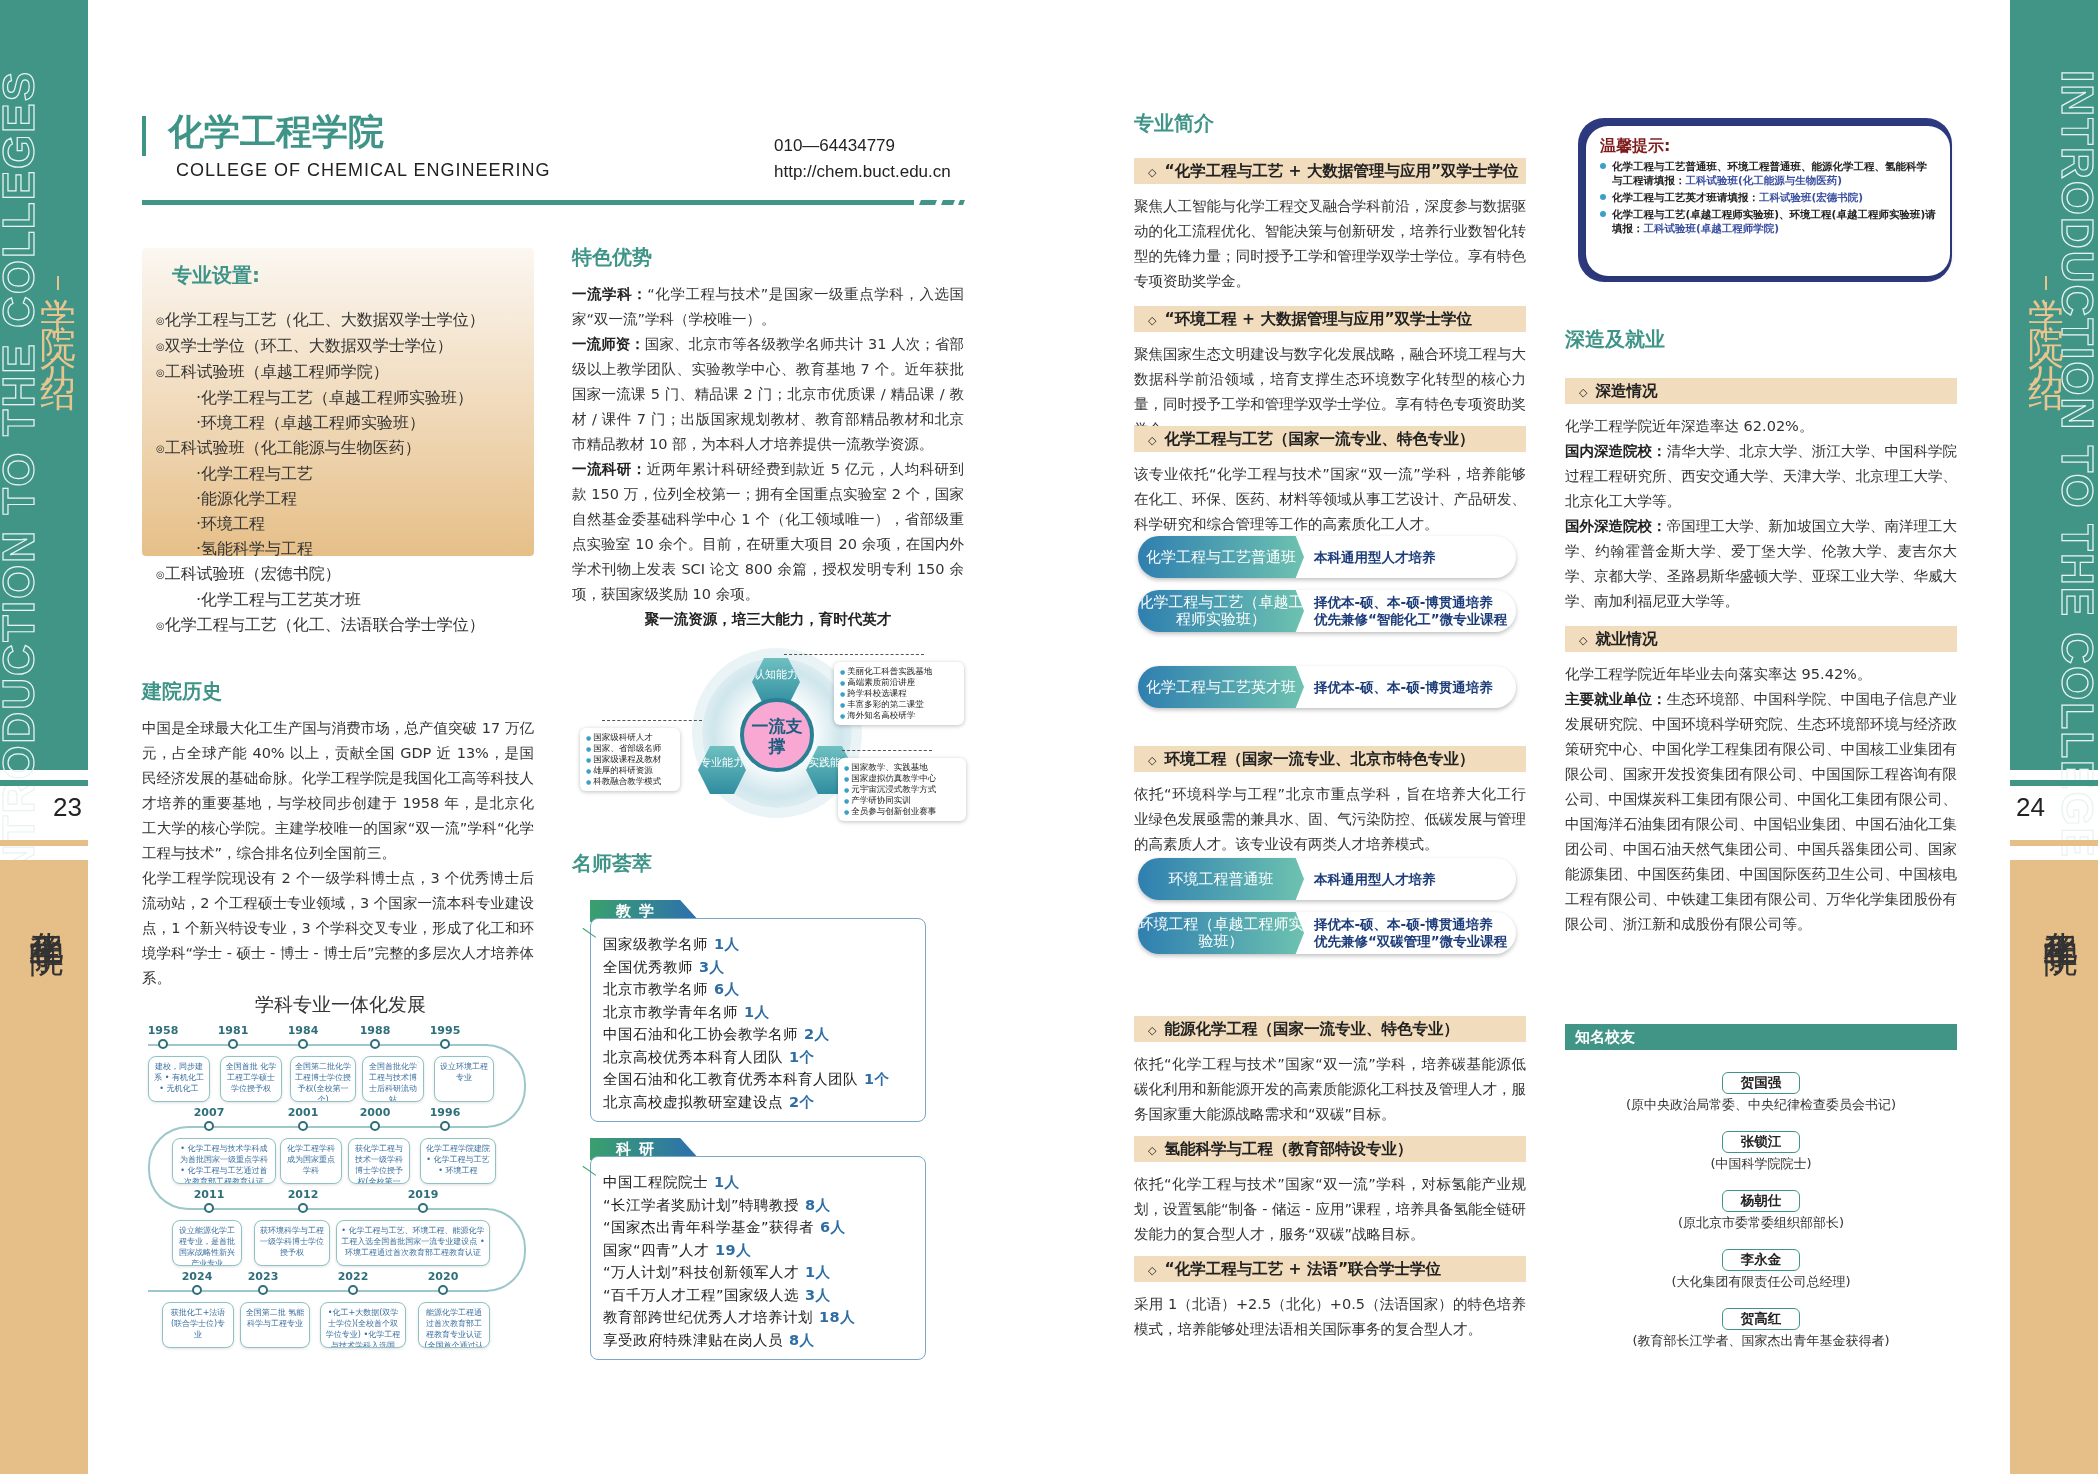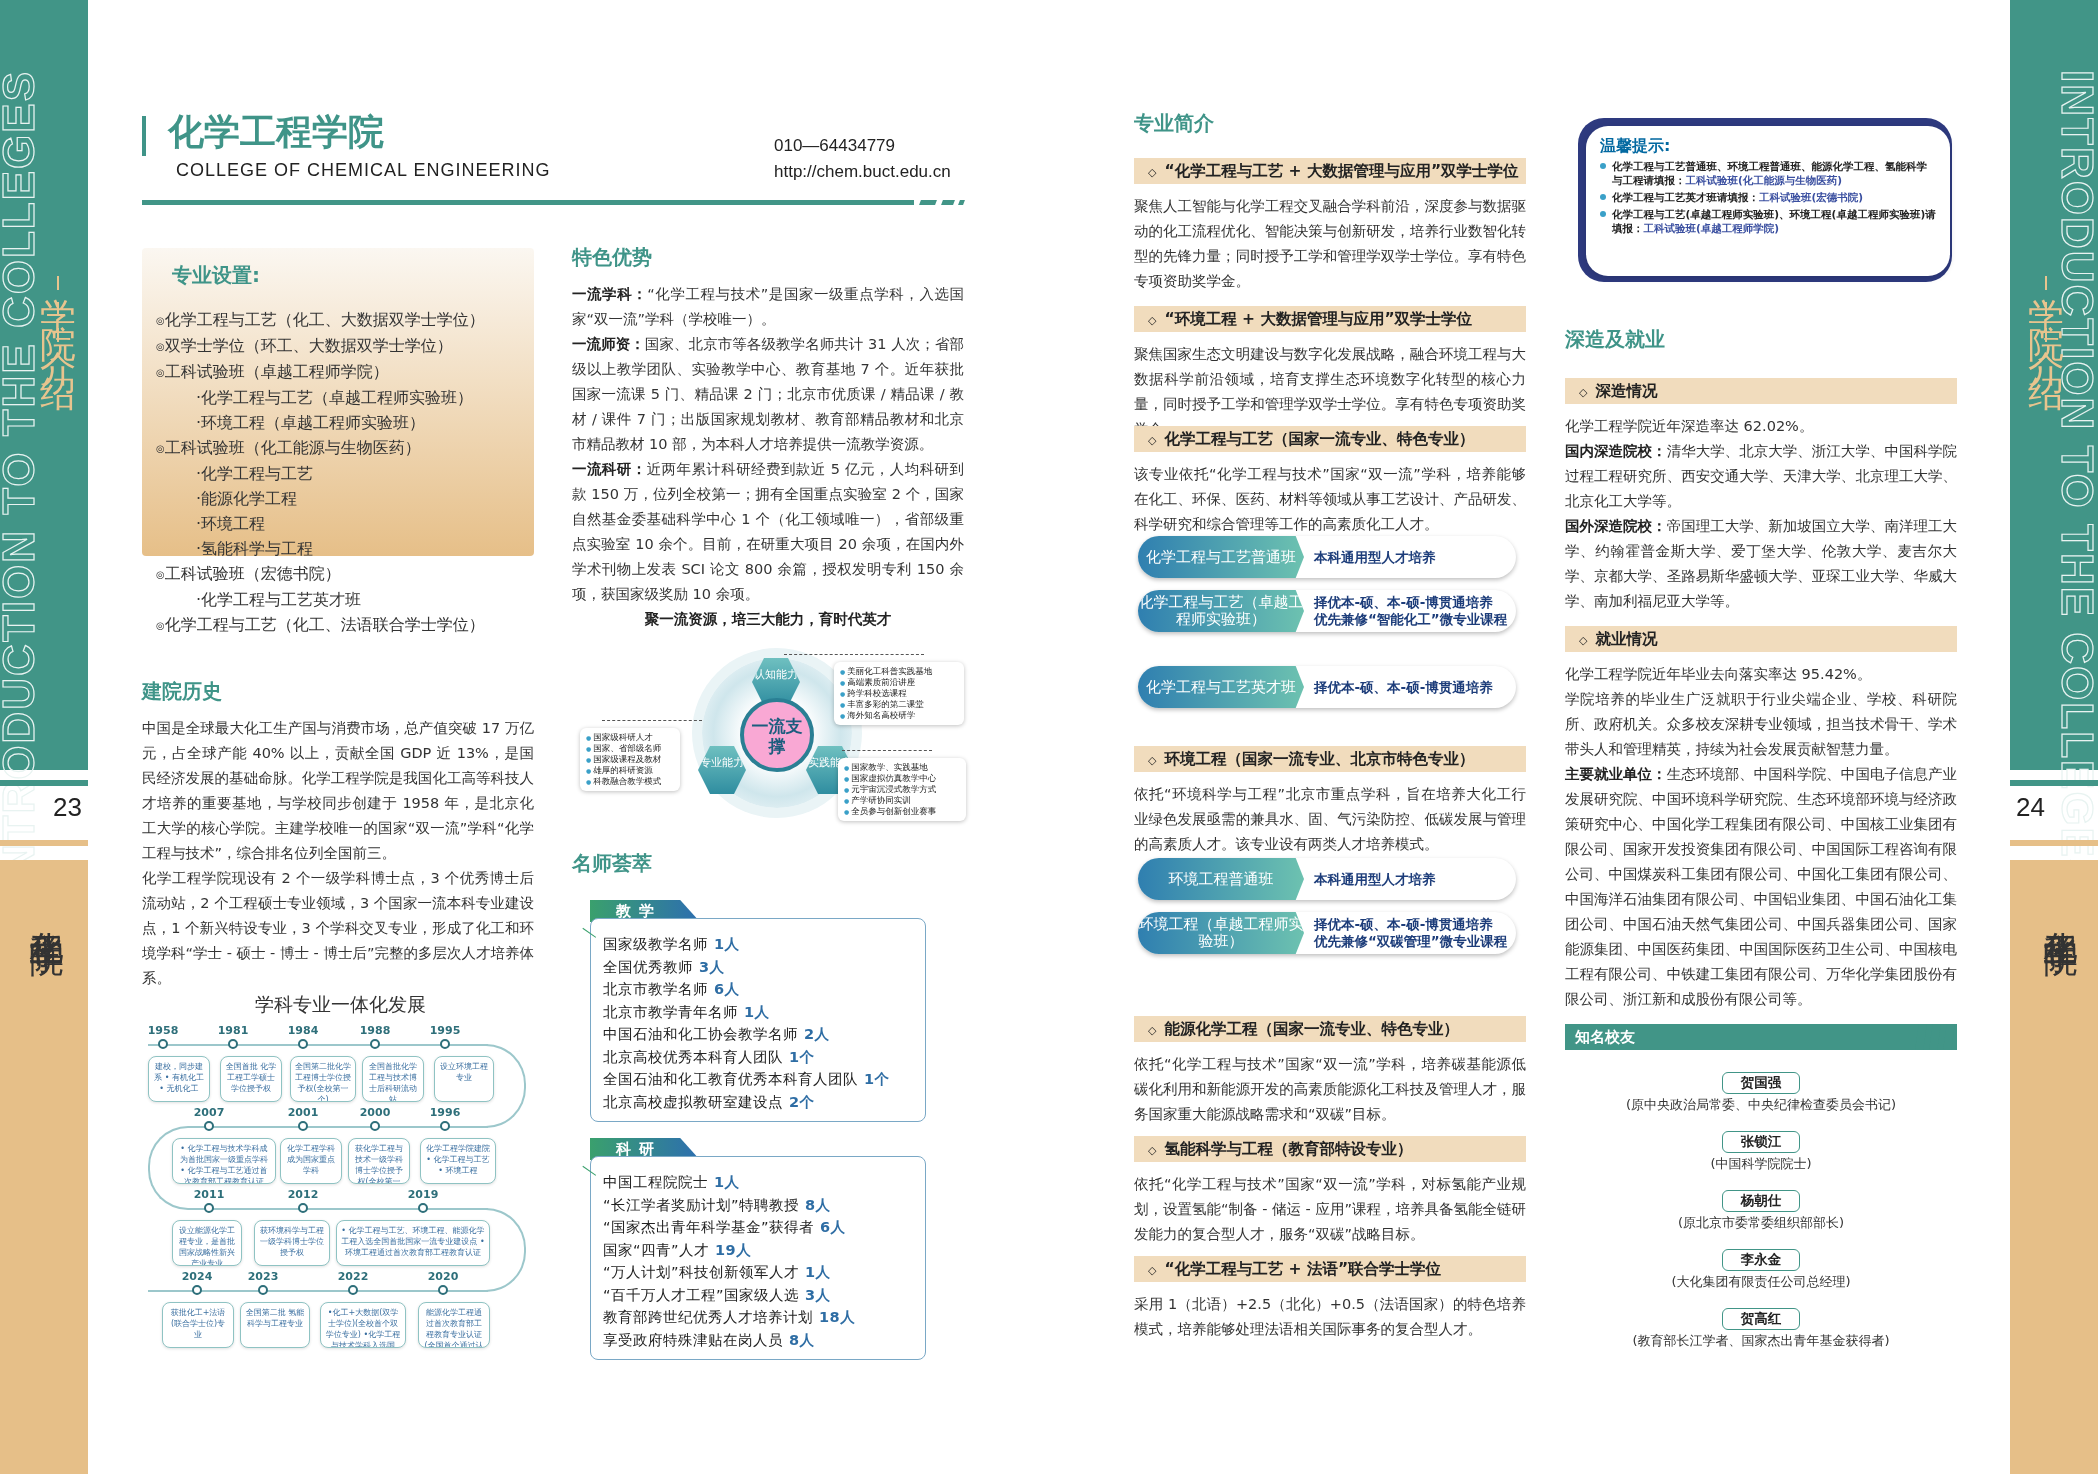--- a/index.html
+++ b/index.html
@@ -86,21 +86,21 @@
 .para{position:absolute;font-size:14.5px;line-height:25px;color:#333;text-align:justify}
 .para b{font-weight:bold;color:#222}
 
 .track{position:absolute;height:42px;border-radius:21px;background:#fff;box-shadow:0 2px 4px rgba(0,0,0,.25);display:flex;overflow:hidden}
 .track .l{width:166px;background:linear-gradient(90deg,#2f7fb0,#6dc2b0);color:#fff;font-size:15px;text-align:center;display:flex;align-items:center;justify-content:center;line-height:17px;clip-path:polygon(0 0,95% 0,100% 50%,95% 100%,0 100%)}
 .track .r{flex:1;font-size:13.5px;font-weight:bold;color:#1d3d7a;display:flex;flex-direction:column;justify-content:center;padding-left:10px;line-height:17px}
 
 
 .tip{position:absolute;left:1578px;top:118px;width:374px;height:164px;border-radius:26px;background:#2e3a7f}
 .tip .inner{position:absolute;left:8px;top:8px;width:364px;height:150px;border-radius:22px;background:#fff;padding:10px 14px;box-shadow:0 2px 6px rgba(0,0,0,.15)}
-.tip h4{font-size:16px;color:#0369a1;margin-bottom:2px}
+.tip h4{font-size:16px;color:#7f1d1d;margin-bottom:2px}
 .tip li{list-style:none;font-size:10.5px;line-height:14px;color:#222;font-weight:bold;padding-left:12px;position:relative;margin-bottom:3px}
 .tip li::before{content:"";position:absolute;left:0;top:4px;width:6px;height:6px;border-radius:50%;background:#3aa0c8}
 .tip li span{color:#3a4fa0}
 
 
 .alum-band{position:absolute;left:1565px;top:1024px;width:392px;height:26px;background:#419587;color:#fff;font-weight:bold;font-size:15px;padding-left:10px;line-height:26px}
 .alum-band .bars{position:absolute;top:0;height:26px;width:8px;background:#419587;transform:skewX(-8deg)}
 .alum{position:absolute;left:1565px;width:392px;text-align:center}
 .alum .name{display:inline-block;border:1.5px solid #419587;border-radius:6px;padding:1px 18px;font-size:13.5px;font-weight:bold;color:#222;background:#fff}
 .alum .role{font-size:13px;color:#333;margin-top:2px}
@@ -364,21 +364,20 @@
 <div class="rsec" style="left:1565px;top:326px">深造及就业</div>
 <div class="band" style="left:1565px;top:378px;width:392px"><span class="dia">◇</span><span>深造情况</span></div>
 <div class="para" style="left:1565px;top:414px;width:392px">
   <div>化学工程学院近年深造率达 62.02%。</div>
   <div><b>国内深造院校：</b><span>清华大学、北京大学、浙江大学、中国科学院过程工程研究所、西安交通大学、天津大学、北京理工大学、北京化工大学等。</span></div>
   <div><b>国外深造院校：</b><span>帝国理工大学、新加坡国立大学、南洋理工大学、约翰霍普金斯大学、爱丁堡大学、伦敦大学、麦吉尔大学、京都大学、圣路易斯华盛顿大学、亚琛工业大学、华威大学、南加利福尼亚大学等。</span></div>
 </div>
 <div class="band" style="left:1565px;top:626px;width:392px"><span class="dia">◇</span><span>就业情况</span></div>
 <div class="para" style="left:1565px;top:662px;width:392px">
   <div>化学工程学院近年毕业去向落实率达 95.42%。</div>
-  <div>学院培养的毕业生广泛就职于行业尖端企业、学校、科研院所、政府机关。众多校友深耕专业领域，担当技术骨干、学术带头人和管理精英，持续为社会发展贡献智慧力量。</div>
   <div><b>主要就业单位：</b><span>生态环境部、中国科学院、中国电子信息产业发展研究院、中国环境科学研究院、生态环境部环境与经济政策研究中心、中国化学工程集团有限公司、中国核工业集团有限公司、国家开发投资集团有限公司、中国国际工程咨询有限公司、中国煤炭科工集团有限公司、中国化工集团有限公司、中国海洋石油集团有限公司、中国铝业集团、中国石油化工集团公司、中国石油天然气集团公司、中国兵器集团公司、国家能源集团、中国医药集团、中国国际医药卫生公司、中国核电工程有限公司、中铁建工集团有限公司、万华化学集团股份有限公司、浙江新和成股份有限公司等。</span></div>
 </div>
 
 <div class="alum-band">
   <span>知名校友</span>
   <div class="bars" style="left:352px"></div>
   <div class="bars" style="left:366px"></div>
   <div class="bars" style="left:380px"></div>
 </div>
 <div id="alumni">

